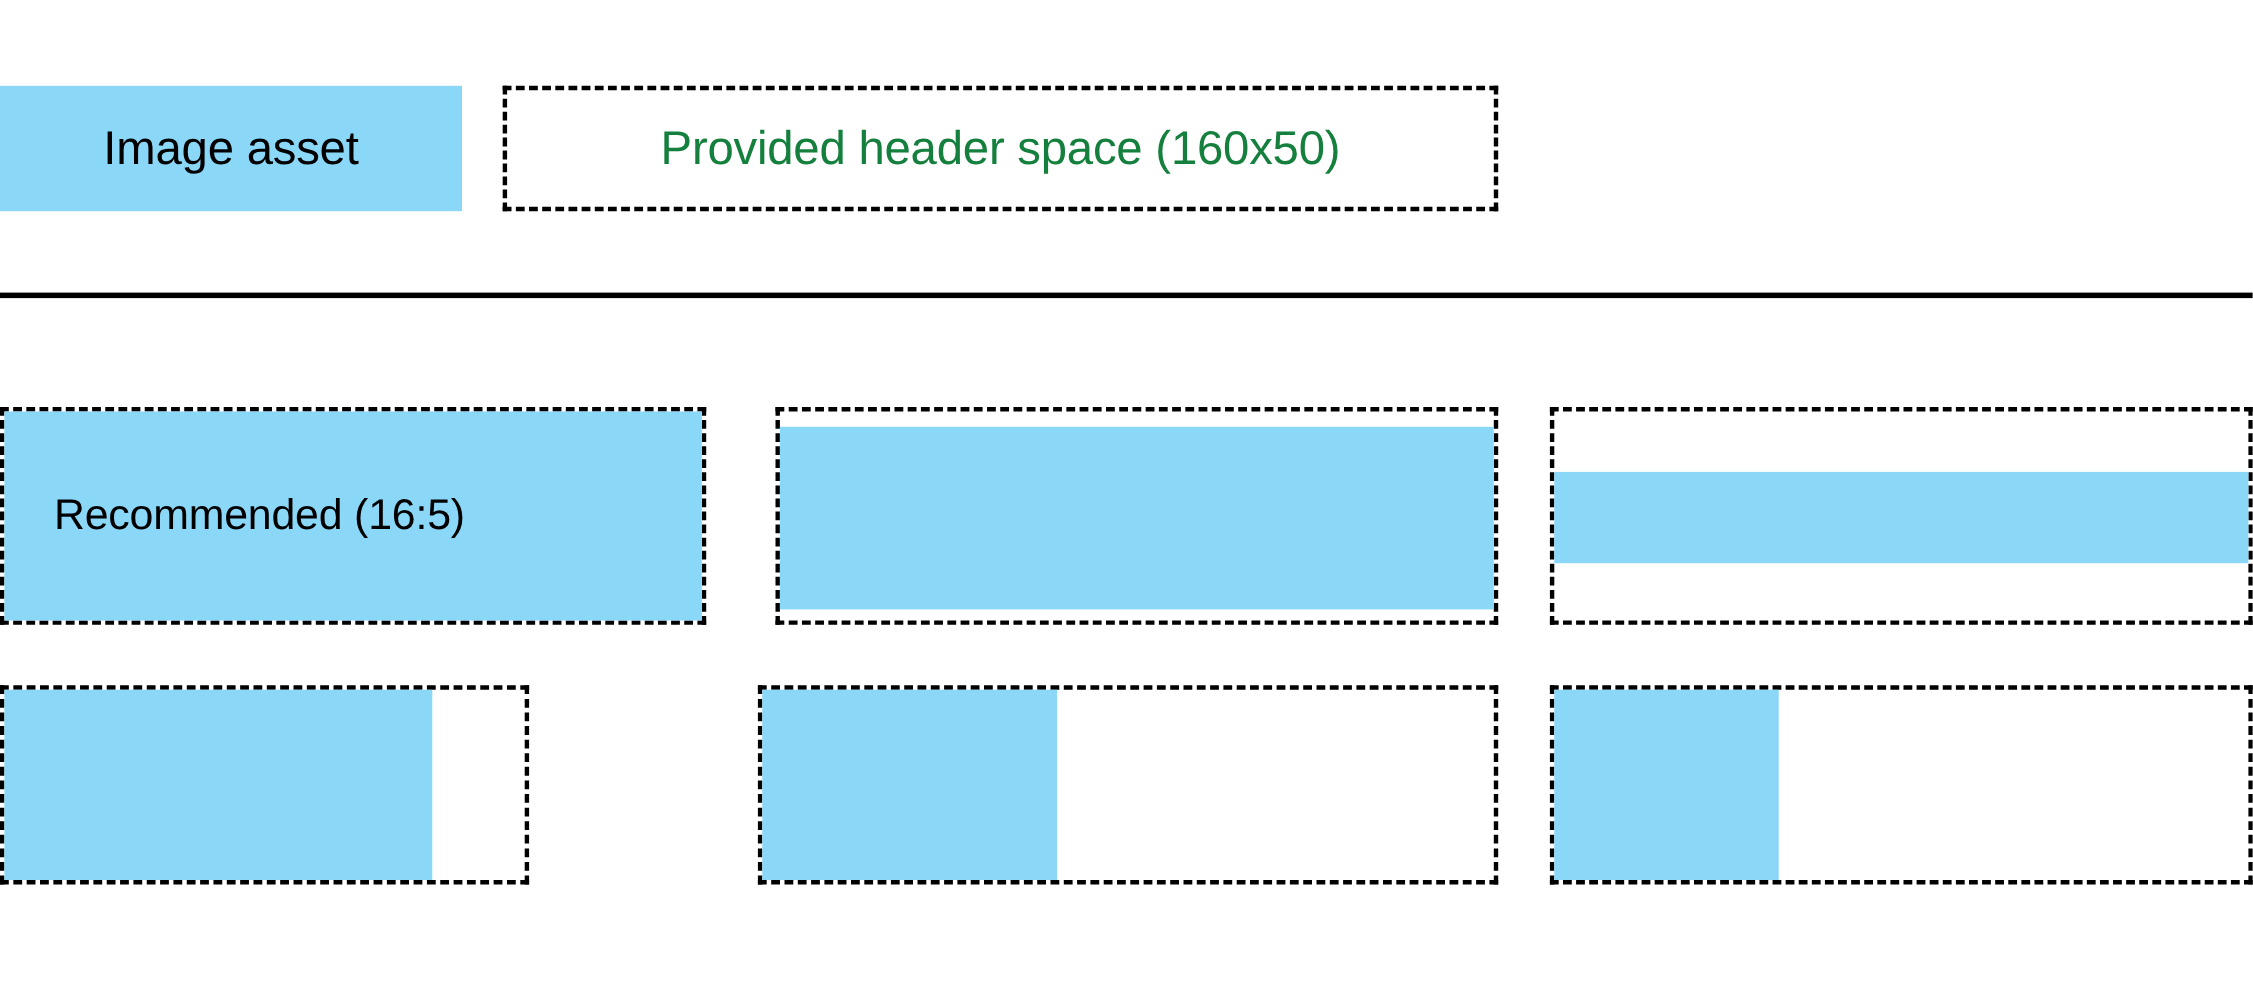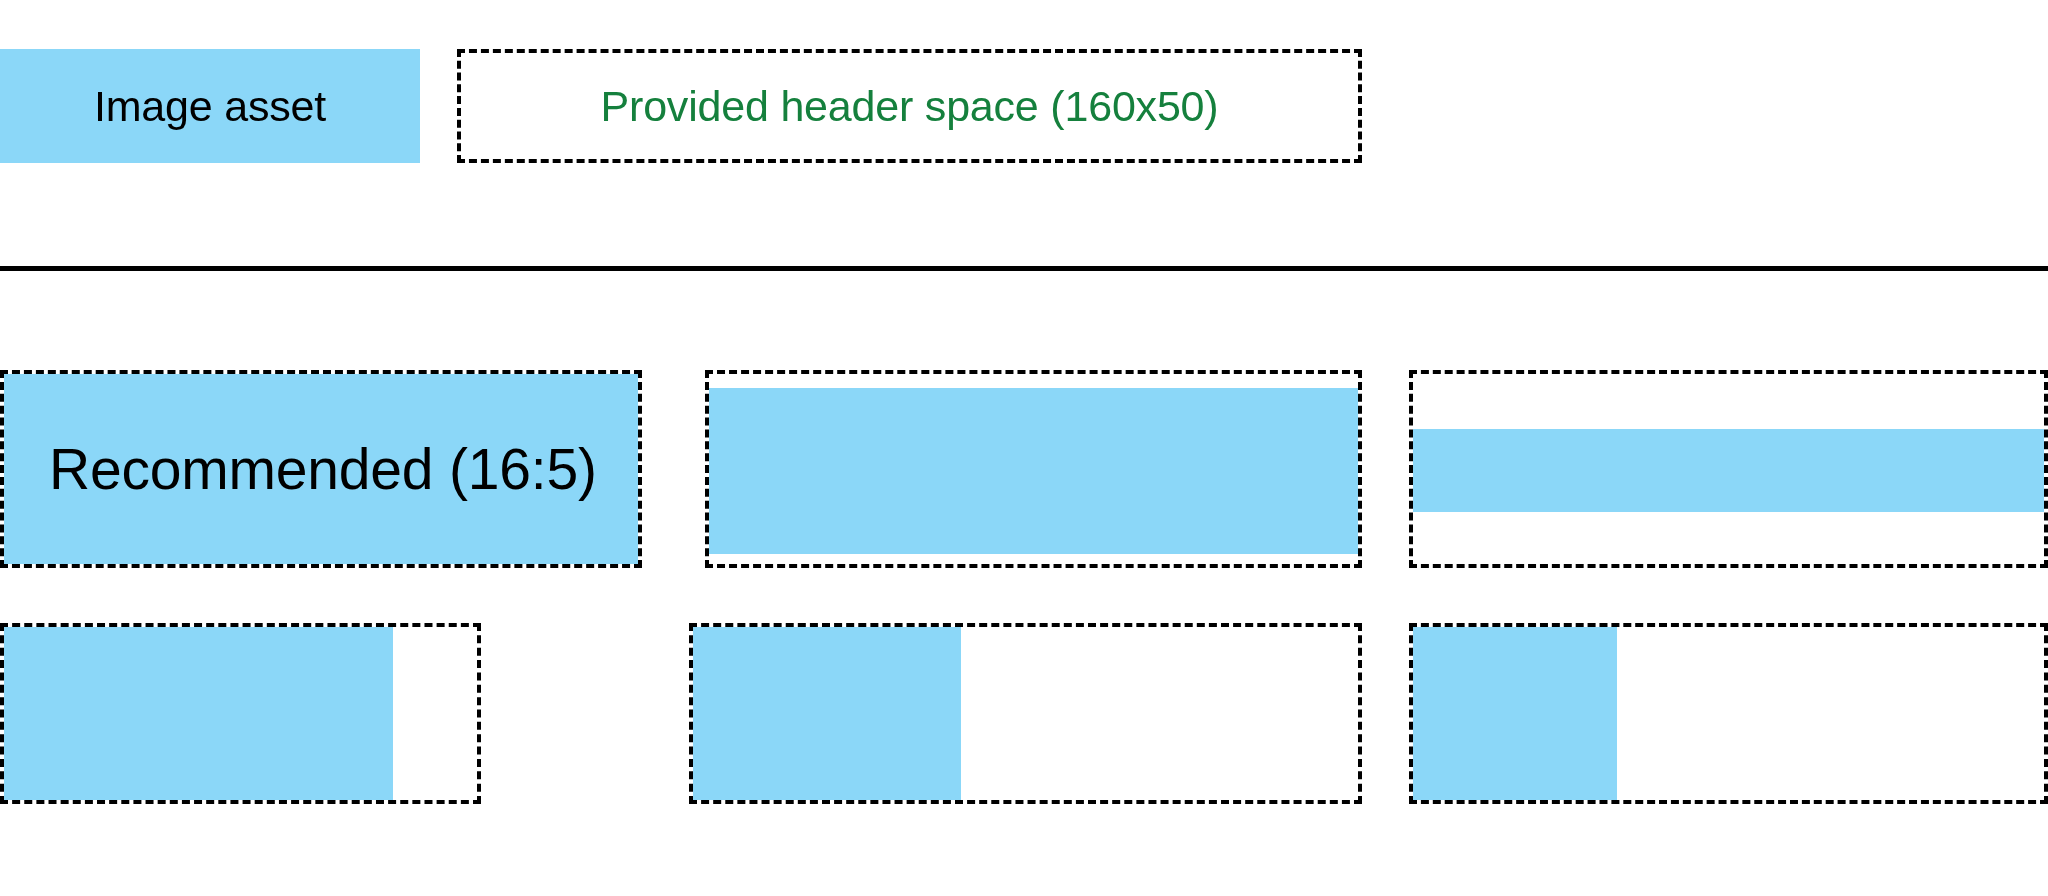--- a/index.html
+++ b/index.html
@@ -16,21 +16,21 @@
     position: relative;
     width: 2048px;
     height: 896px;
     background: #ffffff;
   }
 
   
   .header-row {
     position: absolute;
     left: 0;
-    top: 49px;
+    top: 78px;
     height: 114px;
     width: 1855px;
     text-align: right;
   }
 
   .image-asset-chip {
     position: absolute;
     left: 0;
     top: 0;
     width: 420px;
@@ -89,21 +89,21 @@
   .spec-box .fill {
     position: absolute;
     background: #8BD7F8;
   }
 
   .spec-box .box-label {
     position: absolute;
     left: 45px;
     top: 50%;
     transform: translateY(-50%);
-    font-size: 57px;
+    font-size: 39px;
     color: #000000;
     letter-spacing: -0.2px;
     white-space: nowrap;
     z-index: 2;
   }
 </style>
 </head>
 <body>
 
 <div id="canvas">

